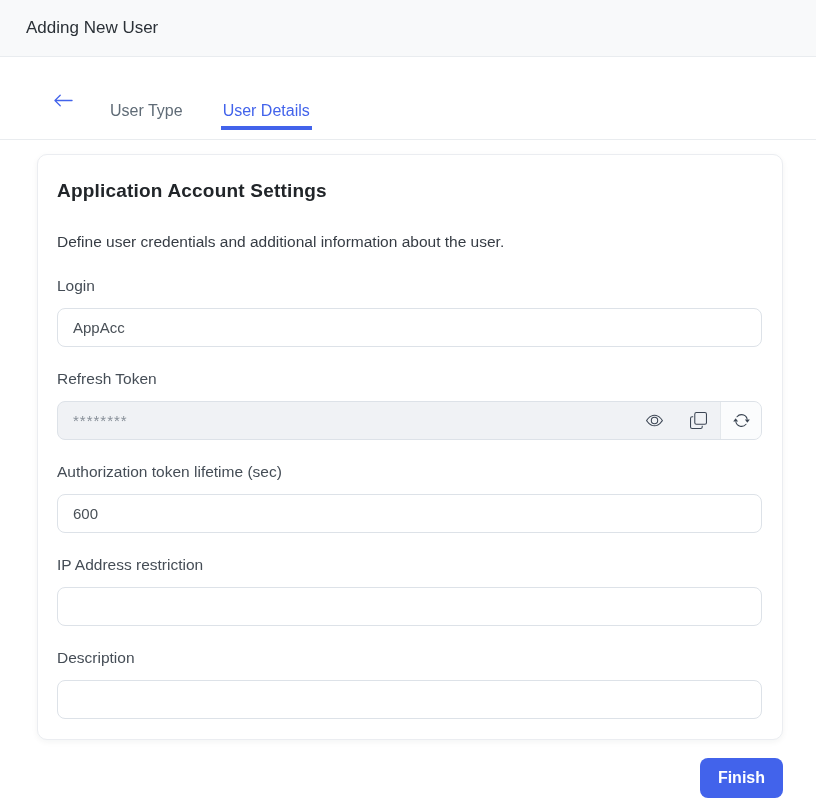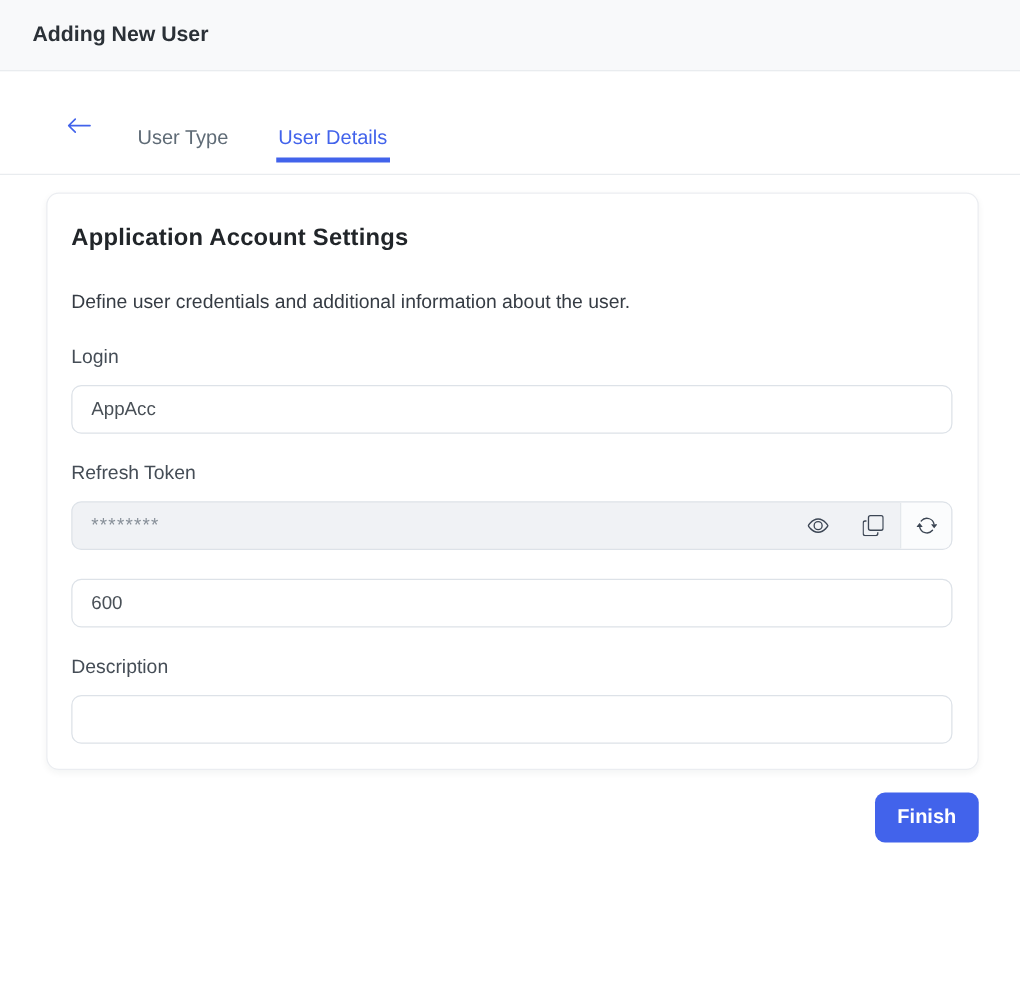--- a/index.html
+++ b/index.html
@@ -16,21 +16,20 @@
     height: 57px;
     background: #f8f9fa;
     border-bottom: 1px solid #e9ecef;
     display: flex;
     align-items: center;
     padding: 0 26px;
   }
   .app-header .title {
     font-size: 17px;
     color: #2b3137;
-    font-weight: bold;
   }
   
   .tabs-row {
     display: flex;
     align-items: flex-start;
     border-bottom: 1px solid #e9ecef;
     margin-top: 32px;
     padding-left: 47px;
   }
   .back-btn {
@@ -209,23 +208,28 @@
           <svg viewBox="0 0 16 16" fill="currentColor" width="17" height="17">
             <path d="M11.534 7h3.932a.25.25 0 0 1 .192.41l-1.966 2.36a.25.25 0 0 1-.384 0l-1.966-2.36a.25.25 0 0 1 .192-.41zm-11 2h3.932a.25.25 0 0 0 .192-.41L2.692 6.23a.25.25 0 0 0-.384 0L.342 8.59A.25.25 0 0 0 .534 9z"></path>
             <path fill-rule="evenodd" d="M8 3c-1.552 0-2.94.707-3.857 1.818a.5.5 0 1 1-.771-.636A6.002 6.002 0 0 1 13.917 7H12.9A5.002 5.002 0 0 0 8 3zM3.1 9a5.002 5.002 0 0 0 8.757 2.182.5.5 0 1 1 .771.636A6.002 6.002 0 0 1 2.083 9H3.1z"></path>
           </svg>
         </span>
       </button>
     </div>
   </div>
 
   <div class="field">
+    <label class="field-label">Authorization token lifetime (sec)</label>
     <input class="text-input" type="text" value="600" style="">
   </div>
 
+  <div class="field">
+    <label class="field-label">IP Address restriction</label>
+    <input class="text-input" type="text" value="" style="">
+  </div>
 
   <div class="field">
     <label class="field-label">Description</label>
     <input class="text-input" type="text" value="" style="">
   </div>
 </section>
 
 <div class="footer-row">
   <button class="finish-btn">Finish</button>
 </div>

